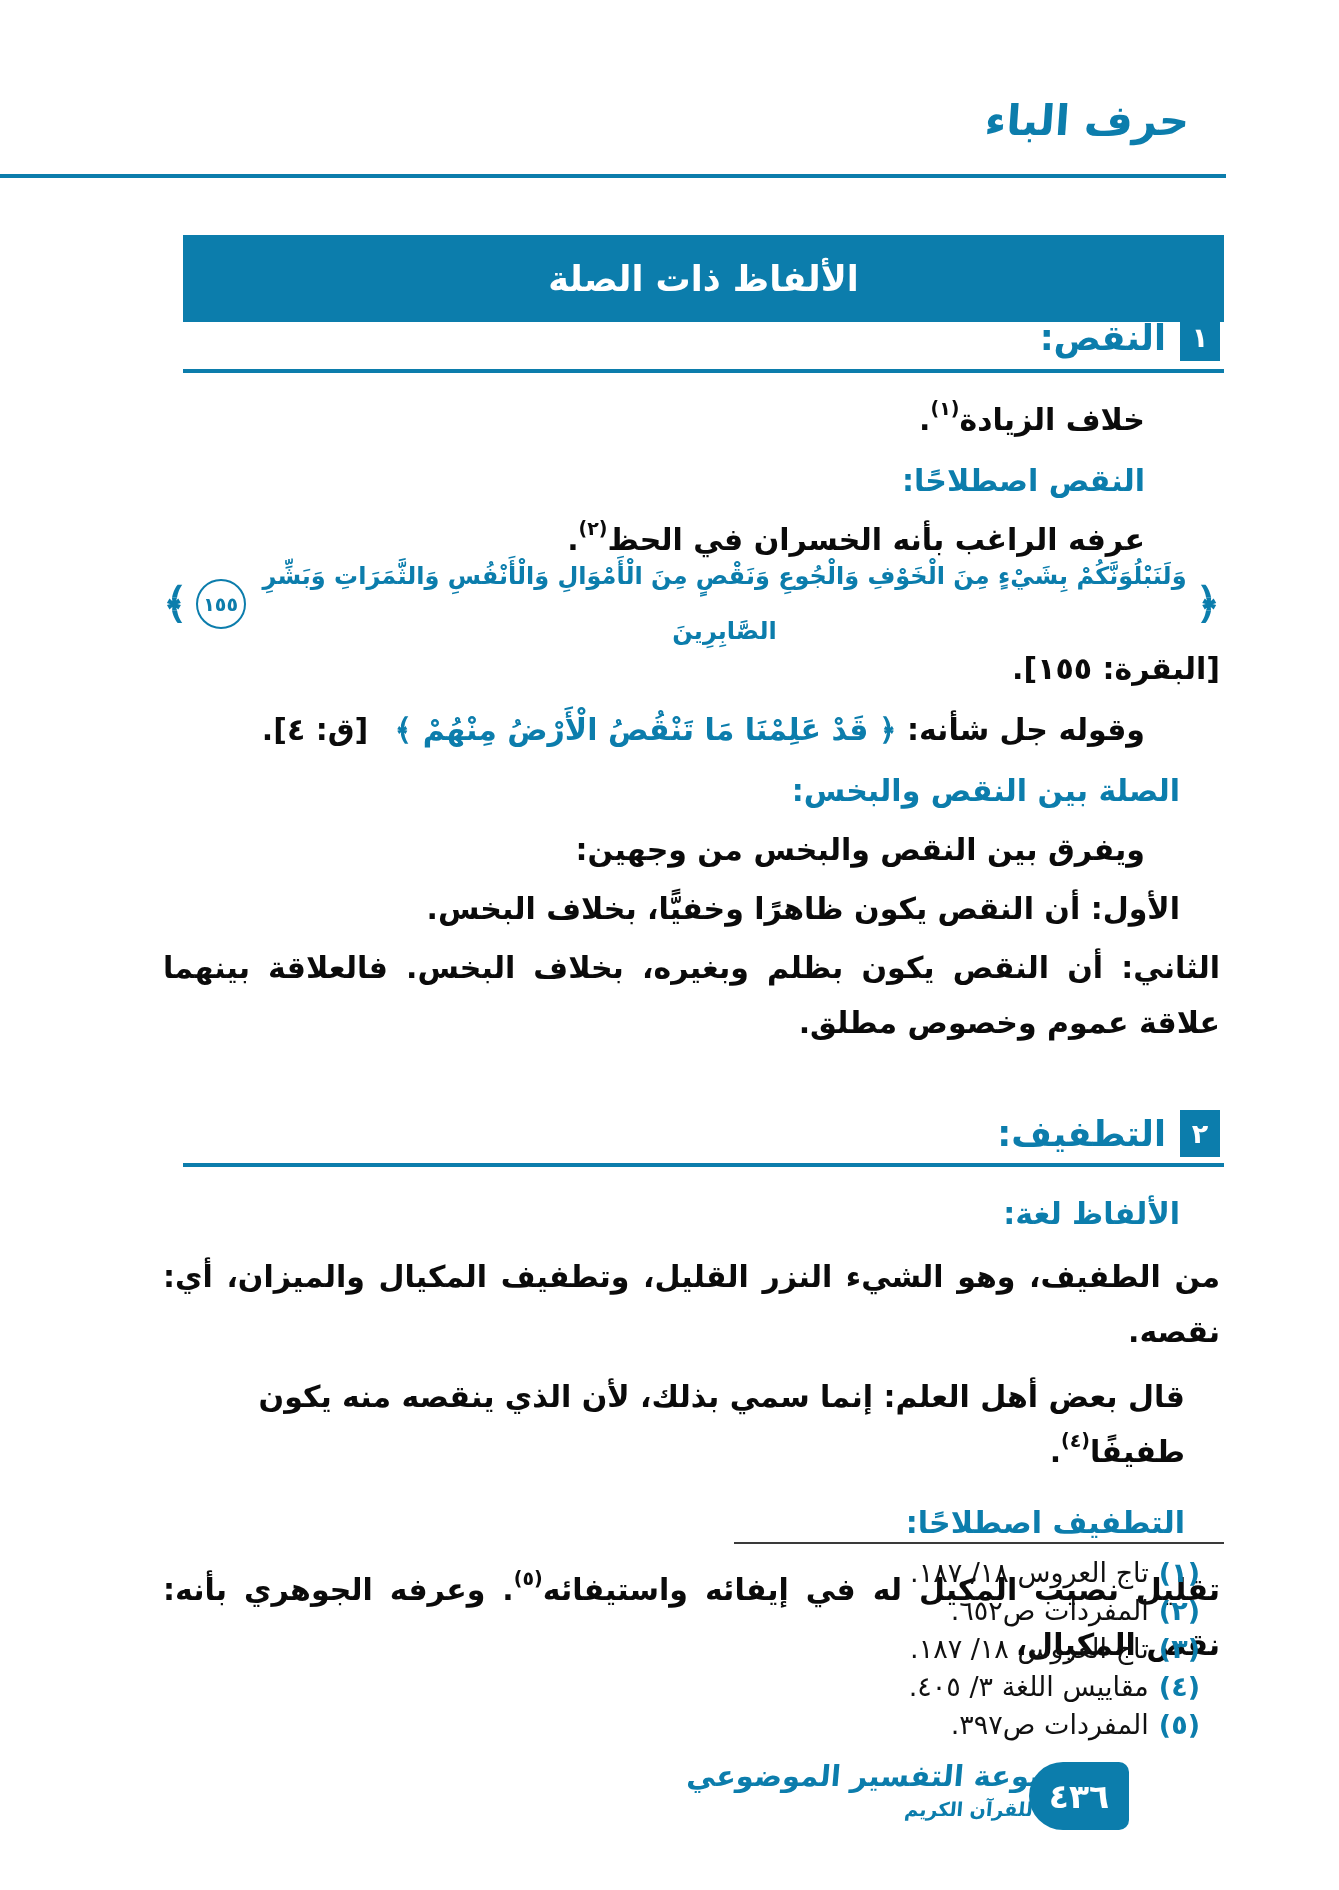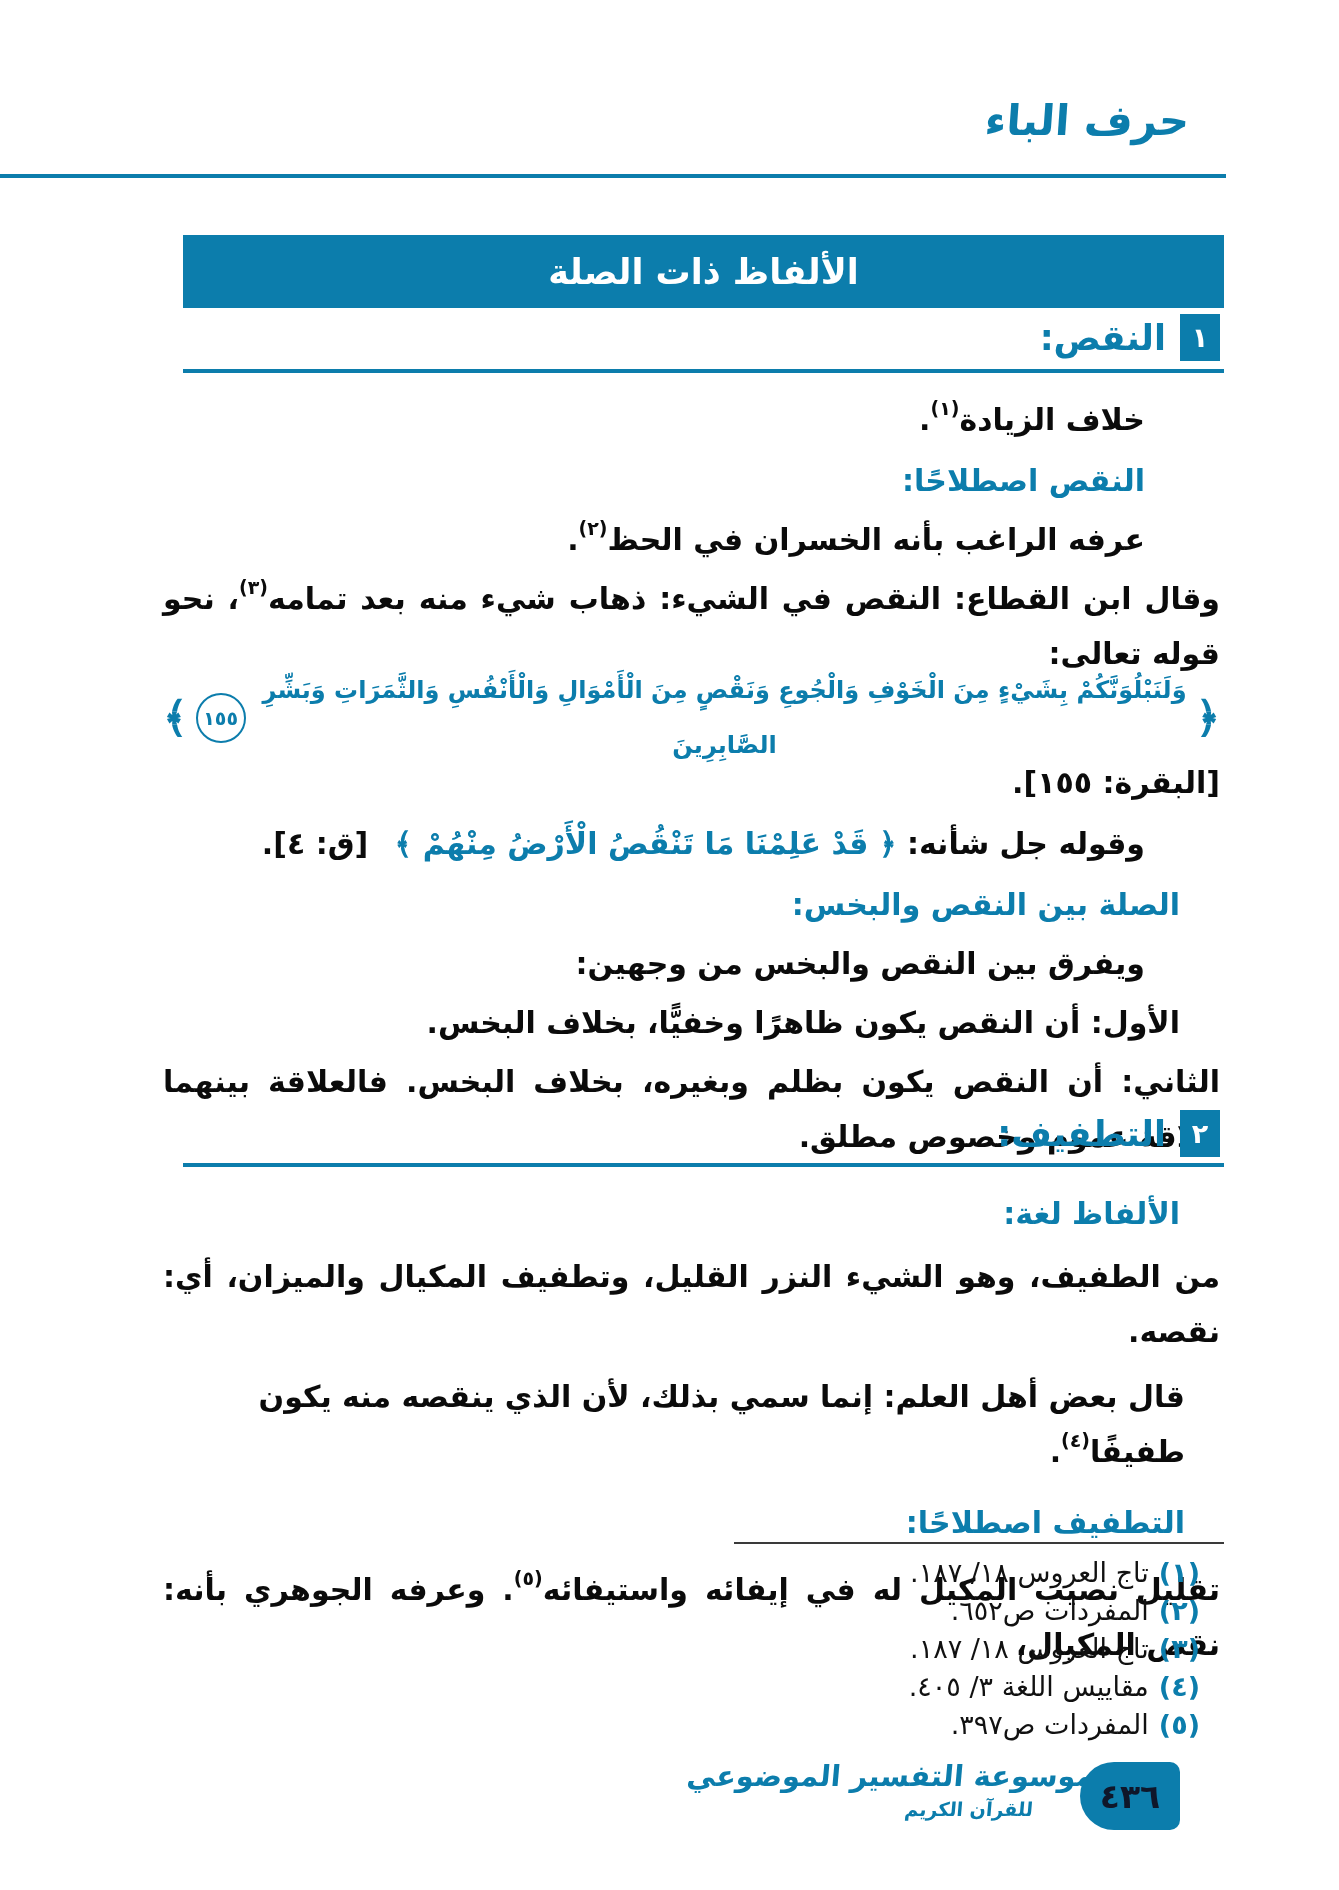--- a/index.html
+++ b/index.html
@@ -19,21 +19,21 @@
     font-size:42px;font-weight:bold;color:var(--accent);
     transform:skewX(-4deg);
     letter-spacing:1px;
   }
   .head-rule{
     position:absolute;top:174px;left:0;width:1226px;height:4px;
     background:var(--accent);
   }
   
   .banner{
-    position:absolute;top:235px;left:183px;width:1041px;height:73px;
+    position:absolute;top:235px;left:183px;width:1041px;height:87px;
     background:var(--accent);
     display:flex;align-items:center;justify-content:center;
   }
   .banner-title{color:#fff;font-size:35px;font-weight:bold;}
   
   .section-row{
     position:absolute;right:119px;
     display:flex;align-items:center;gap:14px;
   }
   .sec1{top:314px;}
@@ -93,24 +93,24 @@
   .footnote-item{margin:0;text-align:right;}
   .fn-num{color:var(--accent);font-weight:bold;margin-left:10px;}
   
   .logo{
     position:absolute;top:1756px;left:848px;width:245px;
     text-align:center;color:var(--accent);transform:skewX(-5deg);
   }
   .logo-line1{font-size:29px;font-weight:bold;line-height:40px;white-space:nowrap;}
   .logo-line2{font-size:19px;font-weight:bold;line-height:26px;}
   .page-pill{
-    position:absolute;top:1762px;left:1080px;width:100px;height:68px;
+    position:absolute;top:1762px;left:1029px;width:100px;height:68px;
     background:var(--accent);border-radius:34px 10px 10px 34px;
     display:flex;align-items:center;justify-content:center;
-    color:#0f172a;font-size:33px;font-weight:bold;
+    color:#ffffff;font-size:33px;font-weight:bold;
   }
 </style>
 </head>
 <body>
 
 <div class="page">
 
   <div class="chapter-title">حرف الباء</div>
   <div class="head-rule"></div>
 
@@ -121,21 +121,20 @@
   <div class="section-row sec1">
     <span class="num-box">١</span>
     <span class="section-title">النقص:</span>
   </div>
   <div class="rule r1"></div>
 
   <div class="content c1">
     <p class="ind75 mt4"><span>خلاف الزيادة</span><sup class="fn-ref">(١)</sup><span>.</span></p>
     <p class="subhead ind75 mt6">النقص اصطلاحًا:</p>
     <p class="ind75 mt4"><span>عرفه الراغب بأنه الخسران في الحظ</span><sup class="fn-ref">(٢)</sup><span>.</span></p>
-    <p class="jfy mt4"><span>وقال ابن القطاع: النقص في الشيء: ذهاب شيء منه بعد تمامه</span><sup class="fn-ref">(٣)</sup><span>، نحو قوله تعالى:</span></p>
     <div class="verse-line">
       <span class="verse-bracket">﴿</span>
       <span class="verse-body">وَلَنَبْلُوَنَّكُمْ بِشَيْءٍ مِنَ الْخَوْفِ وَالْجُوعِ وَنَقْصٍ مِنَ الْأَمْوَالِ وَالْأَنْفُسِ وَالثَّمَرَاتِ وَبَشِّرِ الصَّابِرِينَ</span>
       <span class="ayah-medallion">١٥٥</span>
       <span class="verse-bracket">﴾</span>
     </div>
     <p class="mt6">[البقرة: ١٥٥].</p>
     <p class="ind75 mt6"><span>وقوله جل شأنه: </span><span class="inline-verse">﴿ قَدْ عَلِمْنَا مَا تَنْقُصُ الْأَرْضُ مِنْهُمْ ﴾</span><span> [ق: ٤].</span></p>
     <p class="subhead ind40 mt6">الصلة بين النقص والبخس:</p>
     <p class="ind75 mt4">ويفرق بين النقص والبخس من وجهين:</p>

